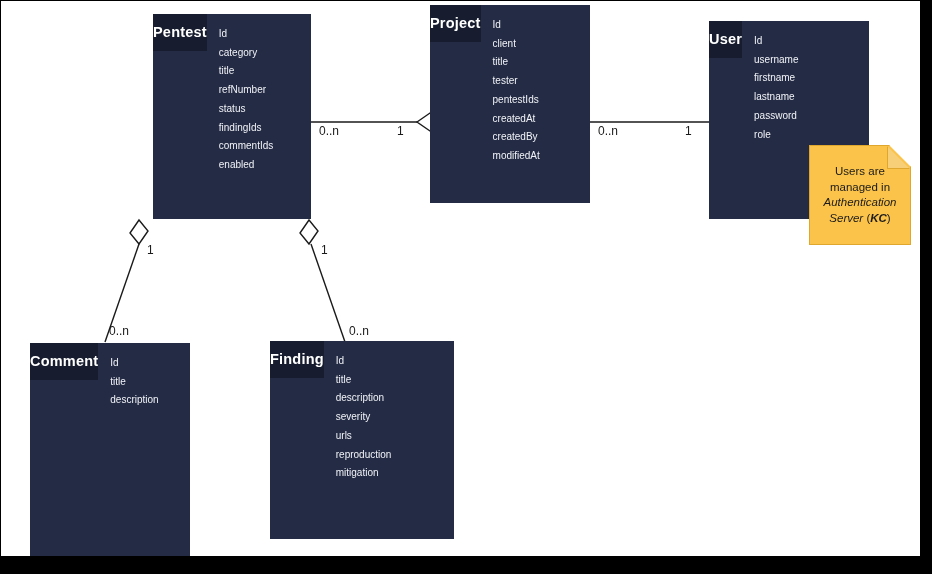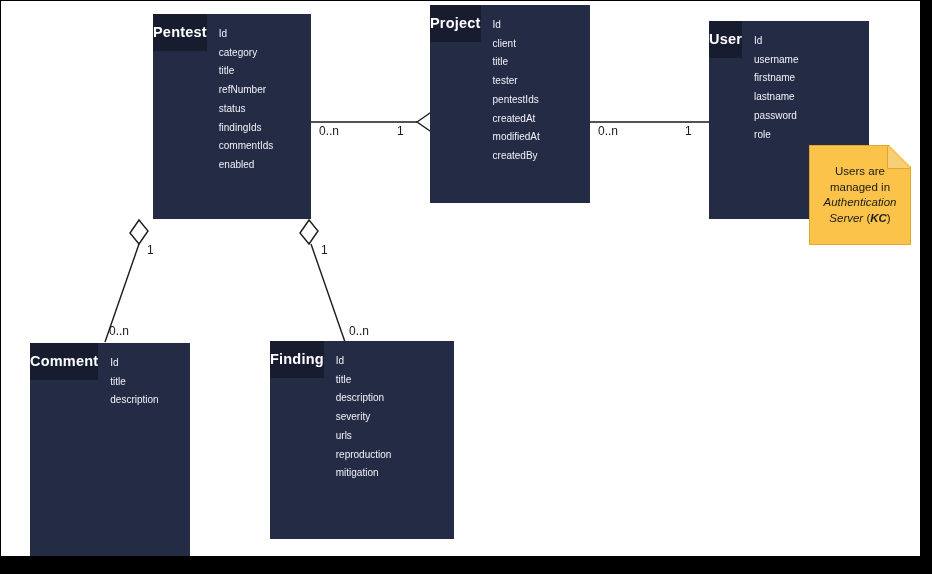--- a/index.html
+++ b/index.html
@@ -126,22 +126,22 @@
 
   <div class="uml-class" style="left:429px; top:4px; width:160px; height:198px;">
     <div class="uml-title">Project</div>
     <div class="uml-attrs">
       <div class="uml-attr">Id</div>
       <div class="uml-attr">client</div>
       <div class="uml-attr">title</div>
       <div class="uml-attr">tester</div>
       <div class="uml-attr">pentestIds</div>
       <div class="uml-attr">createdAt</div>
+      <div class="uml-attr">createdBy</div>
       <div class="uml-attr">modifiedAt</div>
-      <div class="uml-attr">createdBy</div>
     </div>
   </div>
 
   <div class="uml-class" style="left:708px; top:20px; width:160px; height:198px;">
     <div class="uml-title">User</div>
     <div class="uml-attrs">
       <div class="uml-attr">Id</div>
       <div class="uml-attr">username</div>
       <div class="uml-attr">firstname</div>
       <div class="uml-attr">lastname</div>

